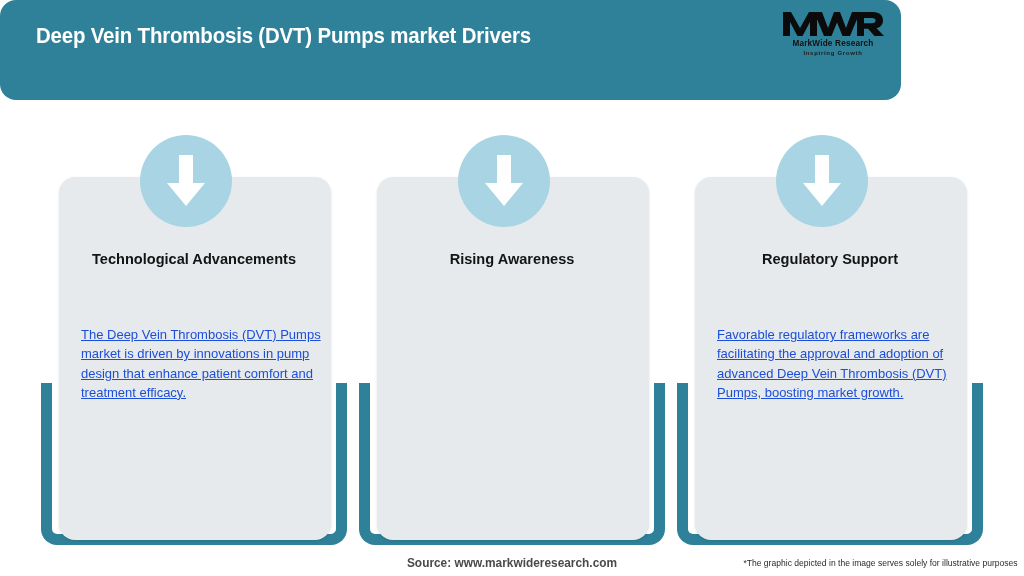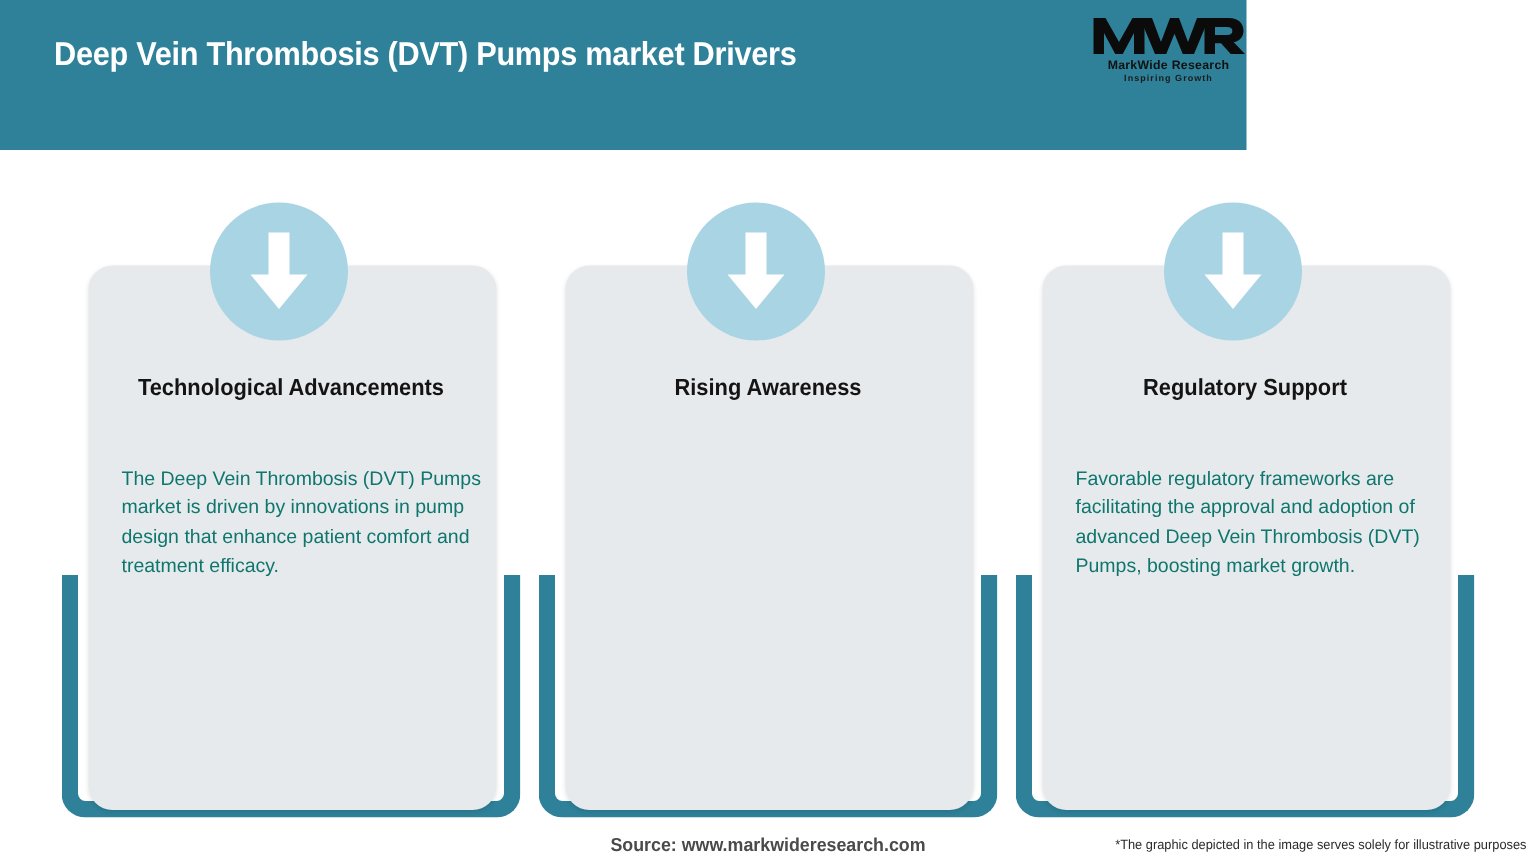--- a/index.html
+++ b/index.html
@@ -13,42 +13,43 @@
     overflow: hidden;
     font-family: "Liberation Sans", sans-serif;
     position: relative;
   }
 
   
   .header {
     position: absolute;
     left: 0;
     top: 0;
-    width: 831px;
+    width: 901px;
     height: 100px;
     background: #2e8198;
+    border-radius: 16px;
   }
   .header-title {
     position: absolute;
     left: 36px;
     top: 23px;
     font-size: 22px;
     font-weight: bold;
     color: #ffffff;
     letter-spacing: -0.2px;
     font-family: "Liberation Sans", sans-serif;
     transform: scaleX(0.93);
     transform-origin: left top;
     white-space: nowrap;
   }
 
   
   .logo {
     position: absolute;
-    right: 0;
+    right: 16px;
     top: 9px;
     width: 104px;
     height: 48px;
     text-align: center;
   }
   .logo-mark {
     display: block;
     width: 100%;
     height: 30px;
   }
@@ -142,27 +143,28 @@
     font-weight: bold;
     color: #141414;
     font-family: "Liberation Sans", sans-serif;
     transform: scaleX(0.94);
     transform-origin: center top;
   }
 
   .card-body {
     position: absolute;
     left: 43px;
-    top: 209px;
+    top: 225px;
     width: 252px;
     font-size: 13px;
     line-height: 19.3px;
-    color: #0f766e;
+    color: #1d4ed8;
     text-align: left;
     font-family: "Liberation Sans", sans-serif;
+    text-decoration: underline;
   }
 
   
   .footer-source {
     position: absolute;
     left: 0;
     top: 556px;
     width: 1024px;
     text-align: center;
     font-size: 12.5px;

